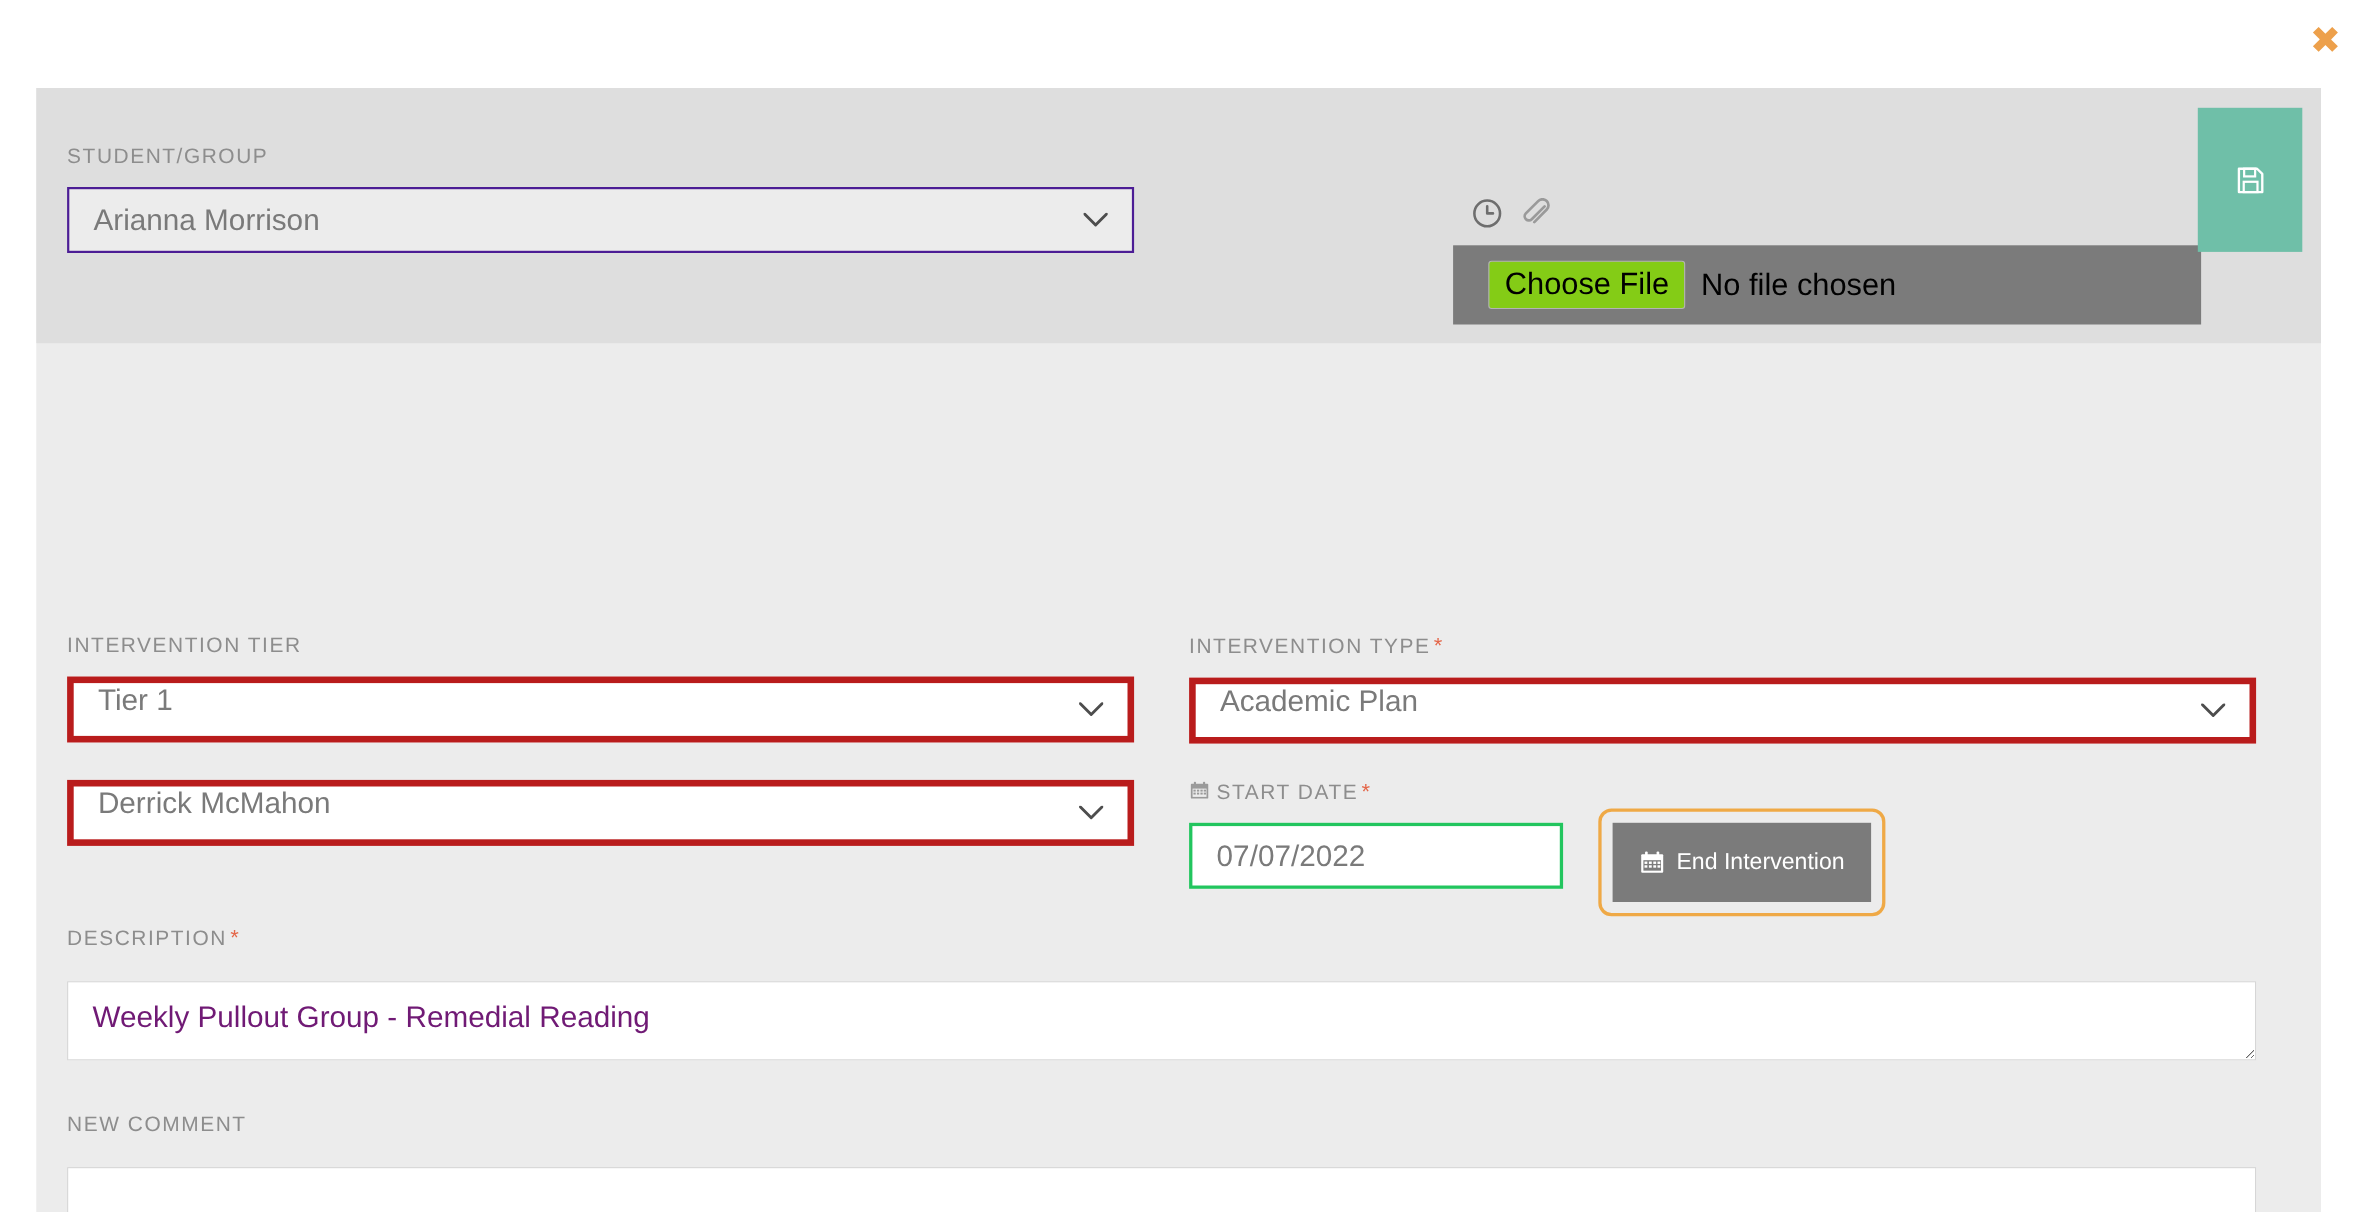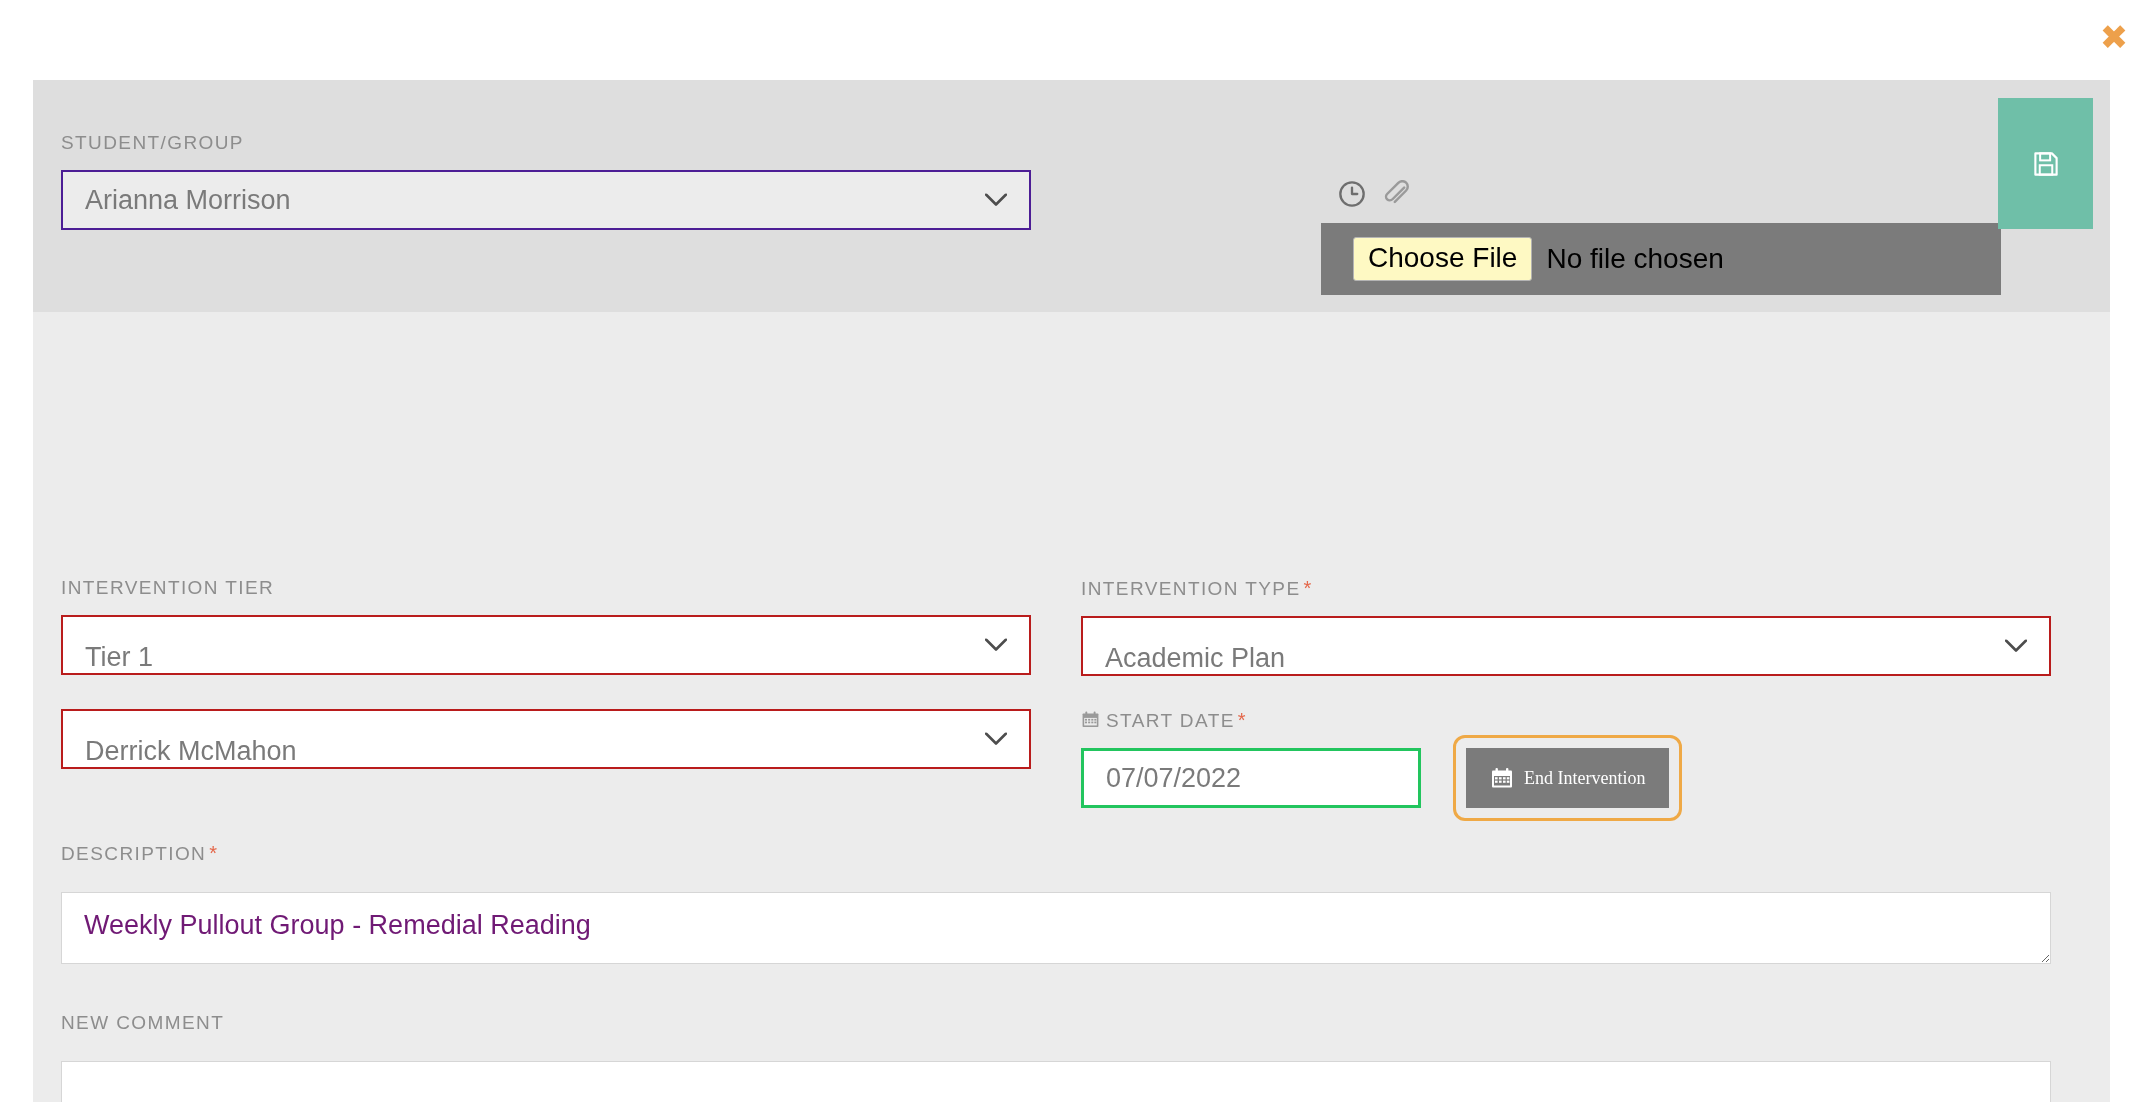--- a/index.html
+++ b/index.html
@@ -86,21 +86,21 @@
   .file-bar {
     position: absolute;
     left: 1288px; top: 143px;
     width: 680px; height: 72px;
     background: #7b7b7b;
     display: flex; align-items: center;
     padding-left: 32px;
     cursor: pointer;
   }
   .choose-file-btn {
-    background: #fef9c3;
+    background: #84cc16;
     border: 1px solid #b4b4b4;
     border-radius: 3px;
     font-size: 28px;
     color: #000;
     padding: 4px 14px 6px 14px;
     font-family: "Liberation Sans", sans-serif;
     cursor: pointer;
   }
   .no-file {
     color: #000000;
@@ -125,22 +125,22 @@
 
   .col-left  { position: absolute; left: 28px;   width: 970px; }
   .col-right { position: absolute; left: 1048px; width: 970px; }
 
   .ctl-label { margin-bottom: 16px; }
 
   .sel-white {
     position: relative;
     height: 60px;
     background: #ffffff;
-    border: 2px solid #b91c1c;
-    display: flex; align-items: flex-end;
+    border: 6px solid #b91c1c;
+    display: flex; align-items: flex-start;
     padding: 0 22px;
     cursor: pointer;
   }
   .sel-white .val { font-size: 27px; color: #7a7a7a; }
 
   .date-input {
     width: 340px; height: 60px;
     background: #ffffff;
     border: 3px solid #22c55e;
     font-size: 27px; color: #7a7a7a;
@@ -153,26 +153,26 @@
     left: 372px; top: -13px;
     padding: 10px;
     border: 3px solid #efa946;
     border-radius: 12px;
     background: #ececec;
   }
   .end-btn {
     background: #7b7b7b;
     border: none;
     color: #ffffff;
-    font-size: 18px;
-    height: 60px;
+    font-size: 21px;
+    height: 72px;
     padding: 0 24px;
     display: flex; align-items: center; gap: 10px;
     cursor: pointer;
-    font-family: Liberation Serif, serif;
+    font-family: Liberation Sans, sans-serif;
     white-space: nowrap;
   }
 
   .ta {
     width: 1990px;
     background: #ffffff;
     border: 1px solid #d6d6d6;
     font-size: 27px; color: #701a75;
     padding: 16px 22px;
     font-family: "Liberation Sans", sans-serif;

